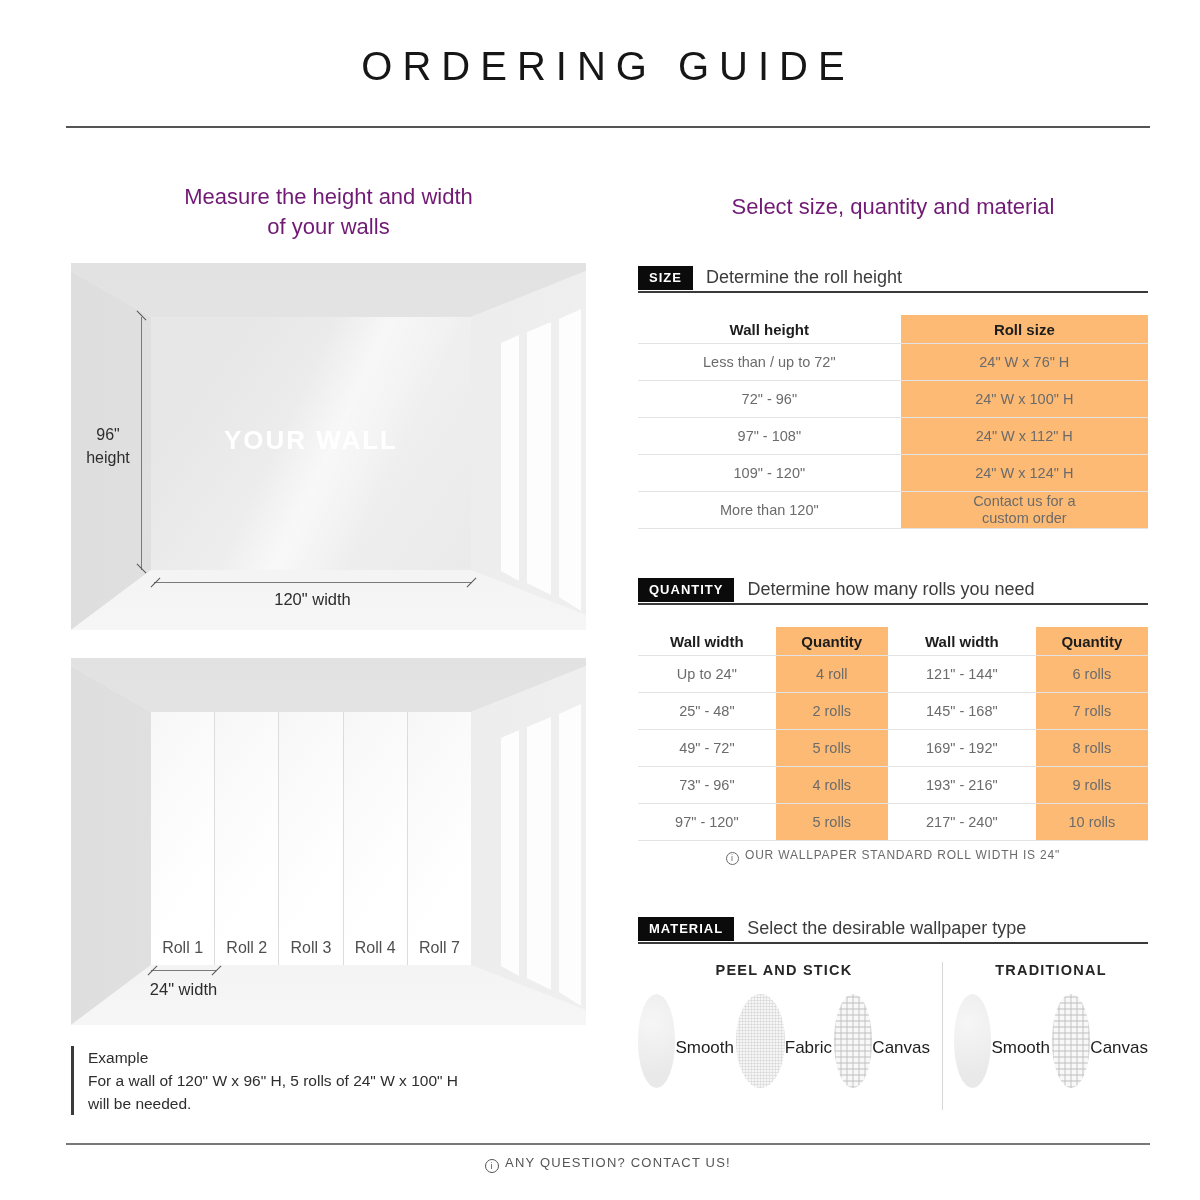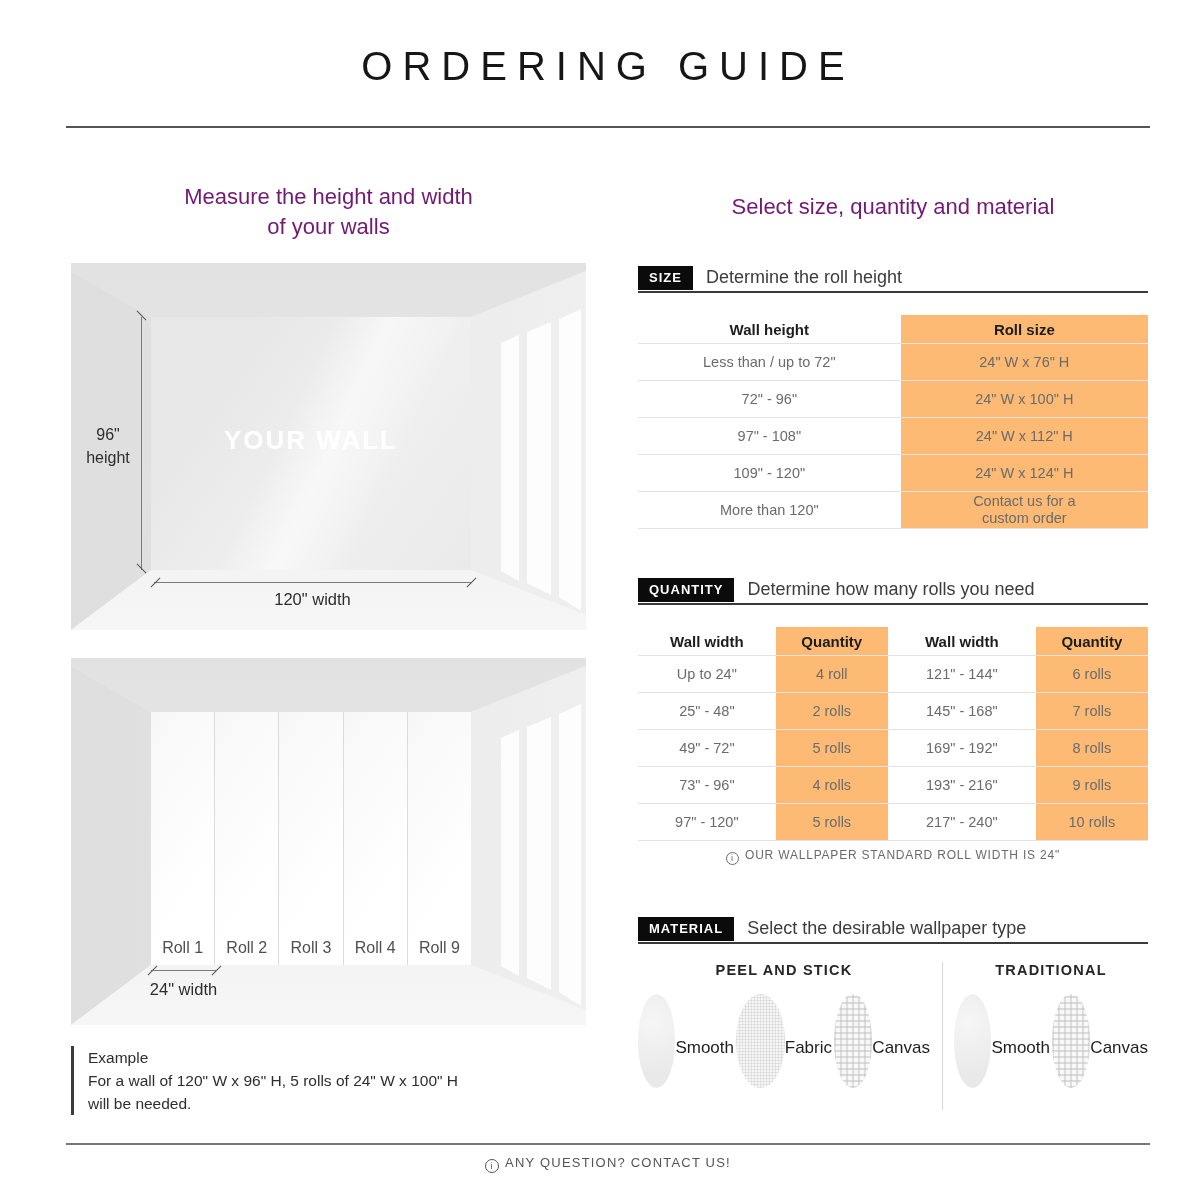--- a/index.html
+++ b/index.html
@@ -167,21 +167,21 @@
         <div class="roll-panel">
           <div class="roll-label">Roll 2</div>
         </div>
         <div class="roll-panel">
           <div class="roll-label">Roll 3</div>
         </div>
         <div class="roll-panel">
           <div class="roll-label">Roll 4</div>
         </div>
         <div class="roll-panel">
-          <div class="roll-label">Roll 9</div>
+          <div class="roll-label">Roll 7</div>
         </div>
       </div>
     <div class="dim-line h-line2"></div>
     <div class="dim-tick t-l2"></div>
     <div class="dim-tick t-r2"></div>
     <div class="width-label2">24" width</div>
   </div>
 
   <div class="example">
     <div>Example</div>

